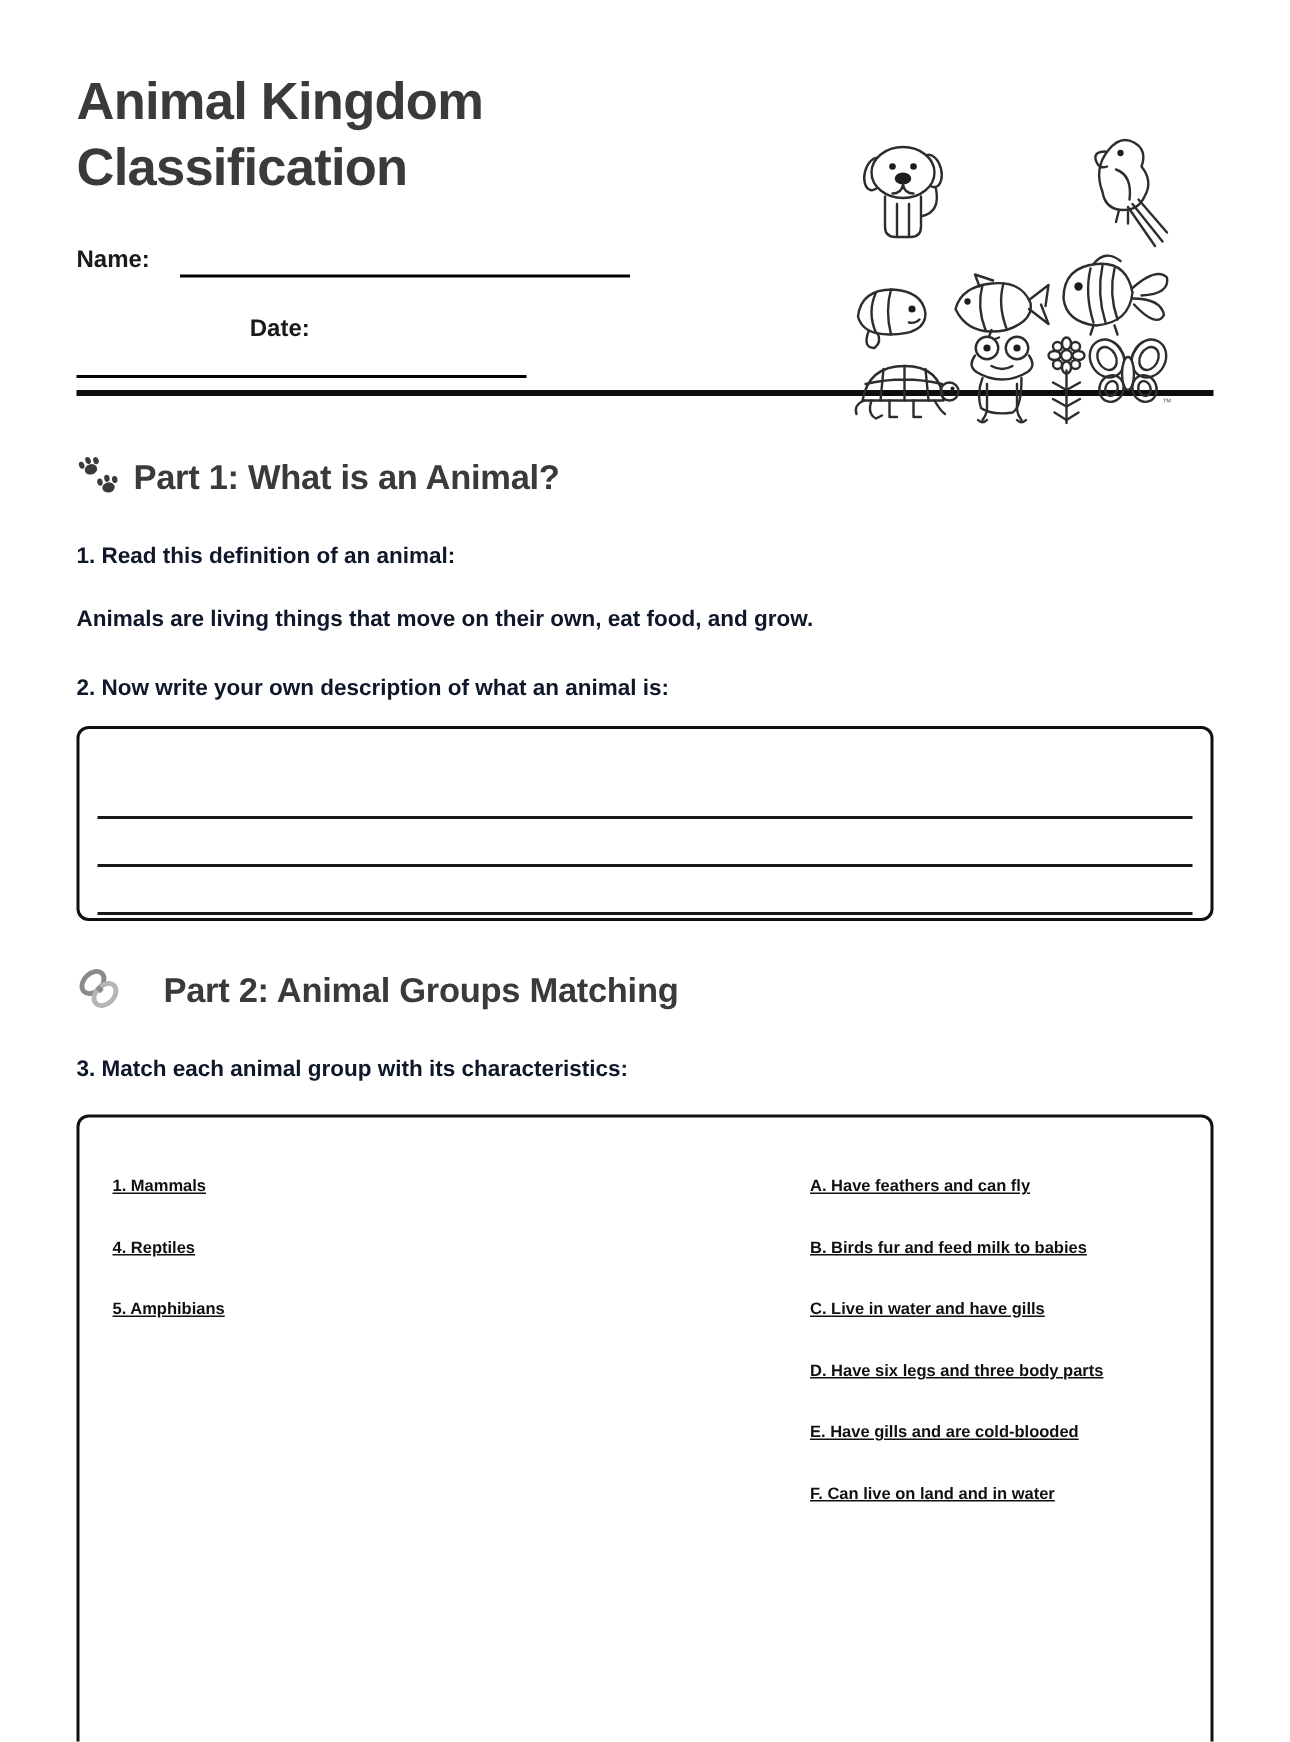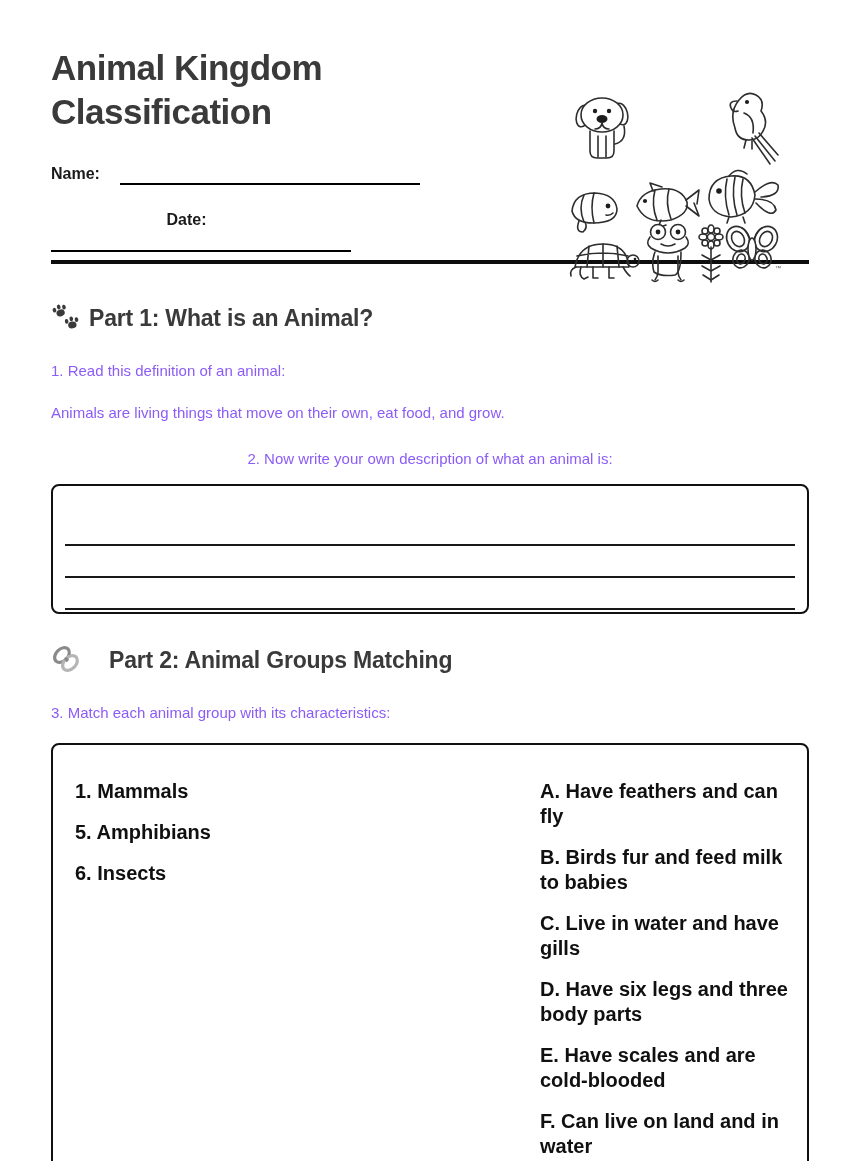--- a/index.html
+++ b/index.html
@@ -18,33 +18,33 @@
   .field-label { font-size:16px; font-weight:bold; color:#1a1a1a; width:69px; line-height:20px; }
   .fill-line { width:300px; height:22px; border-bottom:2px solid #000; font-size:15px; }
   .illustration { position:absolute; top:86px; right:0; width:250px; height:200px; }
 
   hr.rule { border:none; border-top:4px solid #0d0d0d; }
 
   
   h2.part-heading { margin-top:38px; font-size:23px; line-height:28px; font-weight:bold;
                     color:#3a3a3a; display:flex; align-items:flex-end; letter-spacing:-0.2px; }
   h2.part-heading .h-icon { width:30px; height:30px; margin-right:8px; flex:none; }
-  p.w-text { font-size:15px; line-height:20px; font-weight:normal; color:#8b5cf6; }
-  .mt29 { margin-top:29px; } .mt22 { margin-top:22px; } .mt26 { margin-top:26px;text-align:center; }
+  p.w-text { font-size:15px; line-height:20px; font-weight:bold; color:#0f172a; }
+  .mt29 { margin-top:29px; } .mt22 { margin-top:22px; } .mt26 { margin-top:26px; }
 
   .answer-box { margin-top:15px; height:130px; border:2px solid #101010; border-radius:8px;
                 padding:29px 12px 0 12px; }
   .write-line { height:32px; border-bottom:2px solid #181818; cursor:text; }
   .write-line:first-child { height:31px; }
 
   .match-box { margin-top:20px; height:480px; border:2px solid #101010; border-radius:8px;
                padding-top:34px; display:flex; align-items:flex-start; }
   .col-left  { width:487px; padding-left:22px; }
   .col-right { width:250px; }
-  .match-item { font-size:20px; line-height:25px; font-weight:bold; margin-bottom:16px; }
+  .match-item { font-size:11px; line-height:25px; font-weight:bold; margin-bottom:16px;text-decoration:underline; }
 
   svg .ln { fill:none; stroke:#2d2d2d; stroke-width:1.6; stroke-linecap:round; stroke-linejoin:round; }
   svg .fl { fill:#1d1d1d; stroke:none; }
   svg .wfill { fill:#ffffff; }
 </style>
 </head>
 <body>
 
 <div class="page">
 
@@ -189,26 +189,26 @@
       <path d="M14 14 L17 17" stroke="#8a8a8a" stroke-width="3.2" fill="none"></path>
     </svg>
     <span>Part 2: Animal Groups Matching</span>
   </h2>
 
   <p class="w-text mt29">3. Match each animal group with its characteristics:</p>
 
   <div class="match-box">
     <div class="col-left">
       <div class="match-item">1. Mammals</div>
+      <div class="match-item">4. Reptiles</div>
       <div class="match-item">5. Amphibians</div>
-      <div class="match-item">6. Insects</div>
     </div>
     <div class="col-right">
       <div class="match-item">A. Have feathers and can fly</div>
       <div class="match-item">B. Birds fur and feed milk to babies</div>
       <div class="match-item">C. Live in water and have gills</div>
       <div class="match-item">D. Have six legs and three body parts</div>
-      <div class="match-item">E. Have scales and are cold-blooded</div>
+      <div class="match-item">E. Have gills and are cold-blooded</div>
       <div class="match-item">F. Can live on land and in water</div>
     </div>
   </div>
 
 </div>
 
 </body></html>

